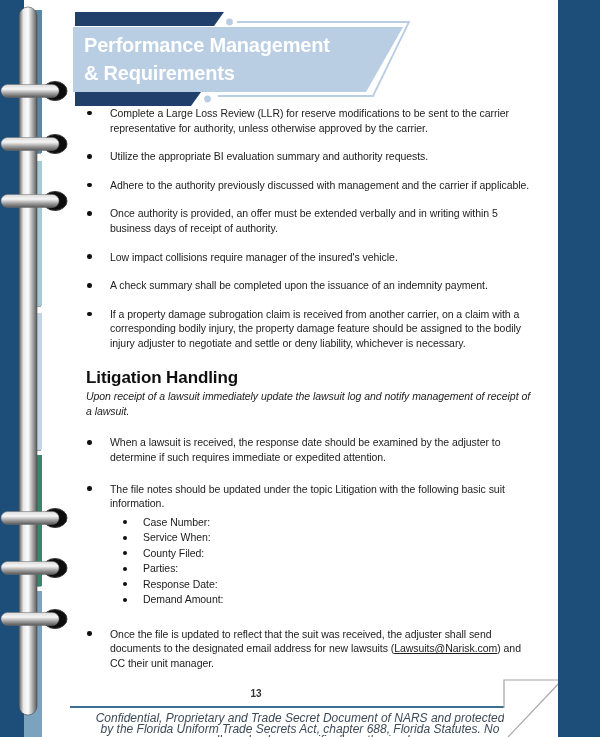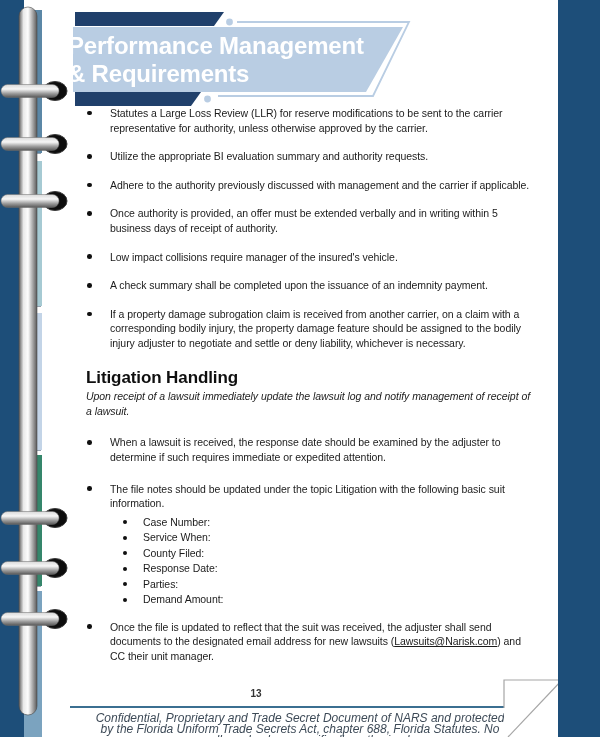--- a/index.html
+++ b/index.html
@@ -7,35 +7,35 @@
   body { font-family:"Liberation Sans", sans-serif; background:#fff; position:relative; }
 
   .screen { position:absolute; left:0; top:0; width:600px; height:737px; background:#fff; overflow:hidden; }
 
   
   .binder-svg { position:absolute; left:0; top:0; z-index:6; }
 
   
   .header-svg { position:absolute; left:0; top:0; z-index:2; }
   .page-title {
-    position:absolute; left:68px; top:32px; width:330px; z-index:3;
-    font-size:24px; font-weight:bold; color:#fff; line-height:27.5px;
+    position:absolute; left:84px; top:32px; width:330px; z-index:3;
+    font-size:20px; font-weight:bold; color:#fff; line-height:27.5px;
     white-space:pre-line; letter-spacing:-0.2px;
   }
 
   
   .content { position:absolute; left:86px; top:106px; width:450px; z-index:2;
              color:#1b1b1b; font-size:10.5px; line-height:14.6px; letter-spacing:-0.05px; }
   ul { list-style:none; }
   li.b { position:relative; padding-left:24px; margin-bottom:14px; }
   li.b::before { content:""; position:absolute; left:1px; top:4.8px; width:4.6px; height:4.6px;
                  border-radius:50%; background:#101010; }
   li.b.gap17 { margin-bottom:17px; }
   li.b.gap4  { margin-bottom:8px; }
-  li.b.top12 { margin-top:12px; margin-bottom:0; }
+  li.b.top12 { margin-top:19px; margin-bottom:0; }
 
   h2.lit-heading { font-size:17px; font-weight:bold; color:#0f0f0f; margin:20px 0 4px 0; letter-spacing:-0.1px; }
   p.lit-intro { font-style:italic; margin:0 0 17px 0; color:#1b1b1b; }
 
   ul.sub { margin-top:4px; }
   li.s { position:relative; padding-left:33px; line-height:15.5px; }
   li.s::before { content:""; position:absolute; left:13px; top:5.6px; width:4px; height:4px;
                  border-radius:50%; background:#101010; }
 
   .email-link { text-decoration:underline; color:#1b1b1b; cursor:pointer; }
@@ -75,42 +75,42 @@
     <polygon points="73,27 403,27 366,92 73,92" fill="#b9cde3"></polygon>
     <polygon points="75,92 201,92 191,106 75,106" fill="#20406b"></polygon>
     <circle cx="207.5" cy="99" r="3.4" fill="#b9cde3"></circle>
   </svg>
 
   <div class="page-title">Performance Management
 &amp; Requirements</div>
 
   <div class="content">
     <ul>
-      <li class="b">Statutes a Large Loss Review (LLR) for reserve modifications to be sent to the carrier representative for authority, unless otherwise approved by the carrier.</li>
+      <li class="b">Complete a Large Loss Review (LLR) for reserve modifications to be sent to the carrier representative for authority, unless otherwise approved by the carrier.</li>
       <li class="b">Utilize the appropriate BI evaluation summary and authority requests.</li>
       <li class="b">Adhere to the authority previously discussed with management and the carrier if applicable.</li>
       <li class="b">Once authority is provided, an offer must be extended verbally and in writing within 5 business days of receipt of authority.</li>
       <li class="b">Low impact collisions require manager of the insured's vehicle.</li>
       <li class="b">A check summary shall be completed upon the issuance of an indemnity payment.</li>
       <li class="b">If a property damage subrogation claim is received from another carrier, on a claim with a corresponding bodily injury, the property damage feature should be assigned to the bodily injury adjuster to negotiate and settle or deny liability, whichever is necessary.</li>
     </ul>
 
     <h2 class="lit-heading">Litigation Handling</h2>
     <p class="lit-intro">Upon receipt of a lawsuit immediately update the lawsuit log and notify management of receipt of a lawsuit.</p>
 
     <ul>
       <li class="b gap17">When a lawsuit is received, the response date should be examined by the adjuster to determine if such requires immediate or expedited attention.</li>
       <li class="b gap4">
         <span>The file notes should be updated under the topic Litigation with the following basic suit information.</span>
         <ul class="sub">
           <li class="s">Case Number:</li>
           <li class="s">Service When:</li>
           <li class="s">County Filed:</li>
+          <li class="s">Parties:</li>
           <li class="s">Response Date:</li>
-          <li class="s">Parties:</li>
           <li class="s">Demand Amount:</li>
         </ul>
       </li>
       <li class="b top12">
         <span>Once the file is updated to reflect that the suit was received, the adjuster shall send documents to the designated email address for new lawsuits (</span><span class="email-link">Lawsuits@Narisk.com</span><span>) and CC their unit manager.</span>
       </li>
     </ul>
   </div>
 
   <div class="page-number">13</div>

